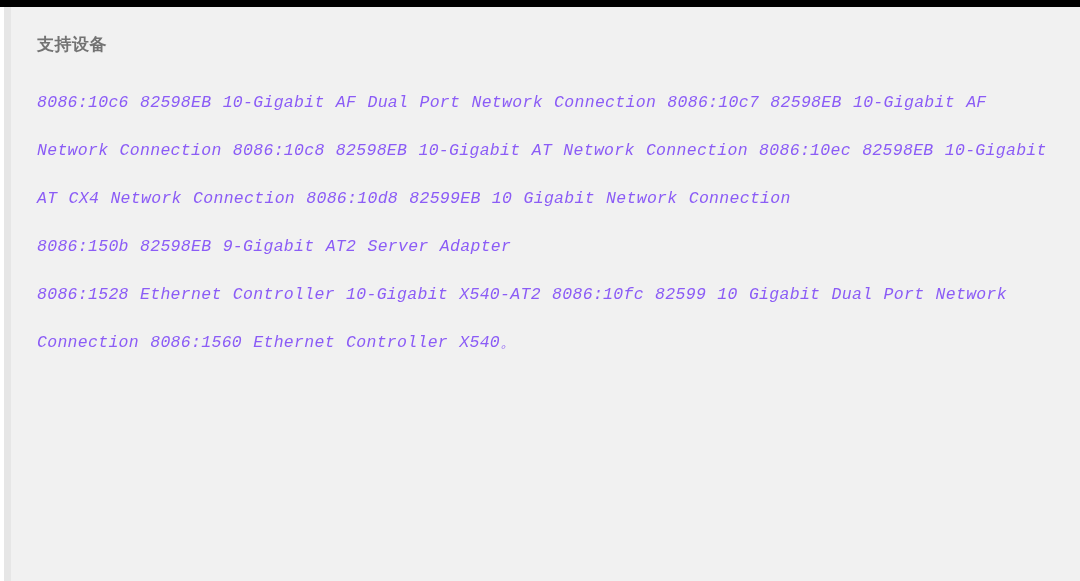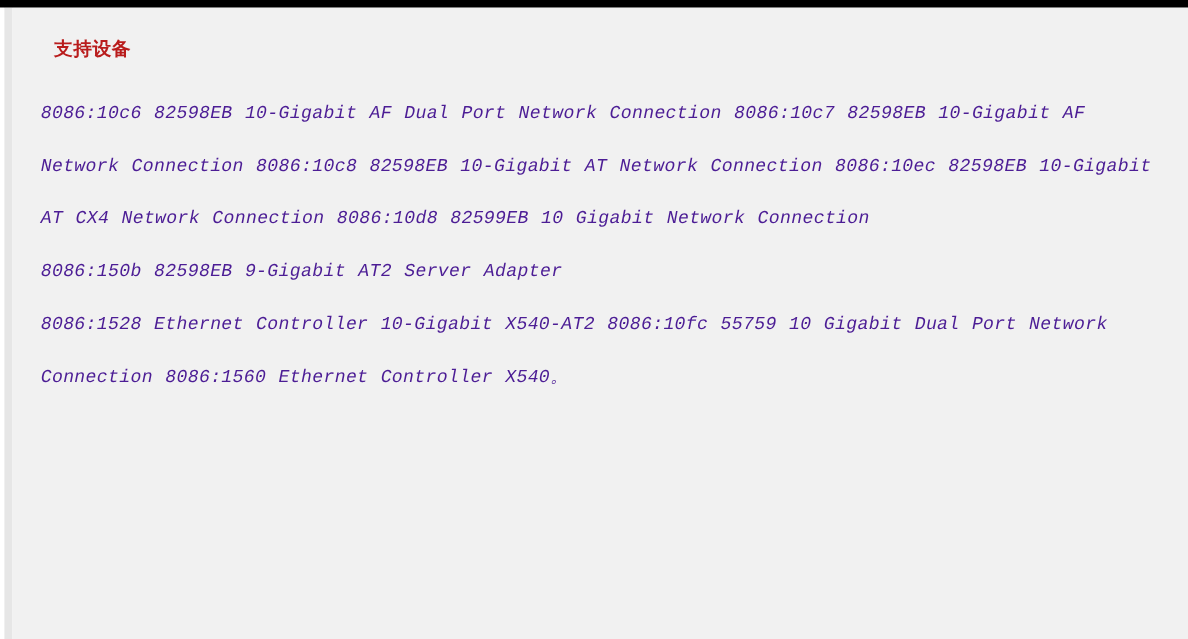--- a/index.html
+++ b/index.html
@@ -54,32 +54,32 @@
     height: 574px;
     background: #f1f1f1;
     box-sizing: border-box;
     padding: 26px 20px 0 26px;
   }
 
   #section-heading {
     font-family: "Liberation Sans", sans-serif;
     font-size: 17px;
     font-weight: bold;
-    color: #b91c1c;
+    color: #737373;
     letter-spacing: 0.5px;
     line-height: 24px;
-    margin: 0 0 22px 12px;
+    margin: 0 0 22px 0;
     white-space: pre;
   }
 
   .device-paragraph {
     font-family: "Liberation Mono", "DejaVu Sans Mono", monospace;
     font-style: italic;
     font-size: 16.5px;
-    color: #4c1d95;
+    color: #8b5cf6;
     line-height: 48px;
     margin: 0;
     letter-spacing: 0.3px;
     max-width: 1030px;
     word-spacing: 1px;
   }
 </style>
 </head>
 <body>
 
@@ -89,15 +89,15 @@
 
 <div id="content-panel">
 
   <h2 id="section-heading">支持设备</h2>
 
   <p class="device-paragraph">8086:10c6 82598EB 10-Gigabit AF Dual Port Network Connection 8086:10c7 82598EB 10-Gigabit AF Network Connection 8086:10c8 82598EB 10-Gigabit AT Network Connection 8086:10ec 82598EB 10-Gigabit AT CX4 Network Connection 8086:10d8 82599EB 10 Gigabit Network Connection</p>
 
 
   <p class="device-paragraph">8086:150b 82598EB 9-Gigabit AT2 Server Adapter</p>
 
-  <p class="device-paragraph">8086:1528 Ethernet Controller 10-Gigabit X540-AT2 8086:10fc 55759 10 Gigabit Dual Port Network Connection 8086:1560 Ethernet Controller X540。</p>
+  <p class="device-paragraph">8086:1528 Ethernet Controller 10-Gigabit X540-AT2 8086:10fc 82599 10 Gigabit Dual Port Network Connection 8086:1560 Ethernet Controller X540。</p>
 
 </div>
 
 </body></html>

